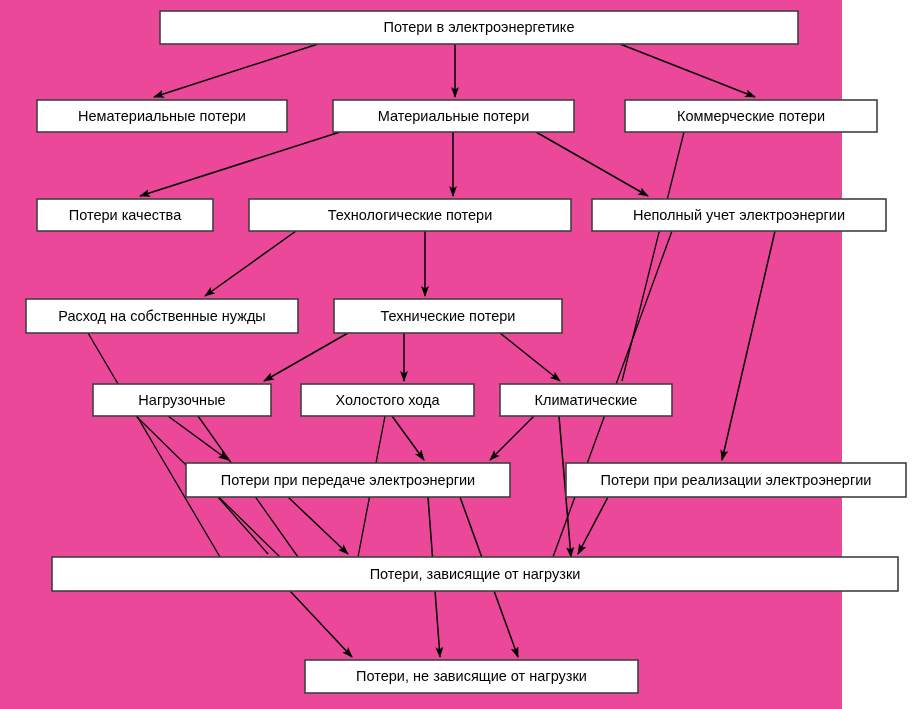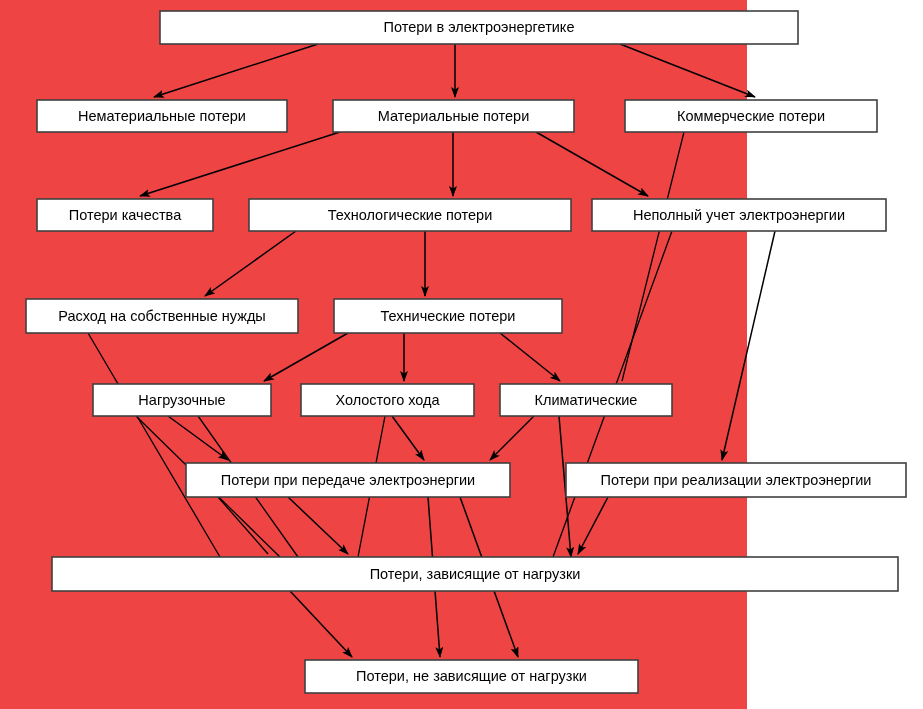--- a/index.html
+++ b/index.html
@@ -8,23 +8,24 @@
     background: #ffffff;
   }
   body {
     width: 923px;
     height: 709px;
     font-family: "Liberation Sans", sans-serif;
     overflow: hidden;
   }
   #diagram-root {
     position: relative;
-    width: 747px;
+    width: 810px;
     height: 709px;
-    background: #ef4444;
+    background: #ec4899;
+    padding-left: 32px;
   }
   svg.flow {
     position: absolute;
     left: 0;
     top: 0;
     width: 923px;
     height: 709px;
   }
   .node-rect {
     fill: #ffffff;

